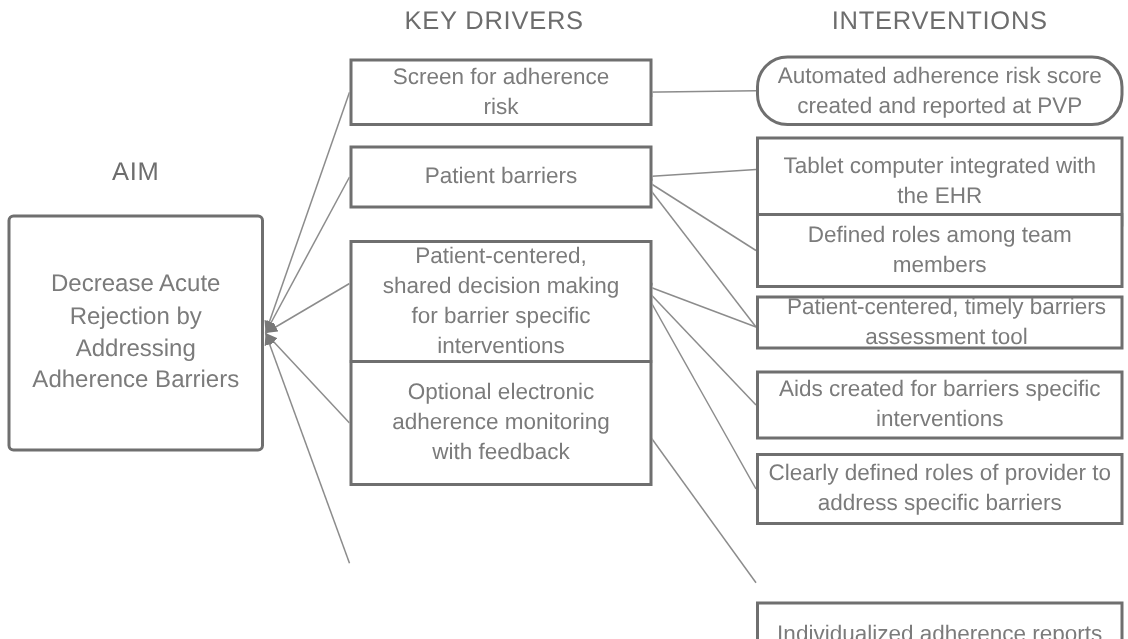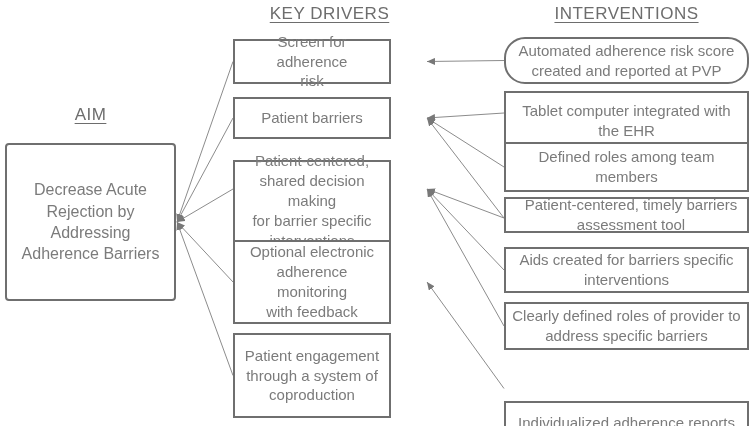--- a/index.html
+++ b/index.html
@@ -3,30 +3,30 @@
 <meta charset="utf-8">
 <style>
   html,body{margin:0;padding:0;background:#ffffff;}
   #diagram{
     position:relative;width:752px;height:426px;background:#ffffff;
     font-family:"Liberation Sans","DejaVu Sans",sans-serif;overflow:hidden;
   }
   #lines{position:absolute;left:0;top:0;width:752px;height:426px;pointer-events:none;}
   .col-header{
     position:absolute;text-align:center;color:#6d6d6d;font-size:17px;
-    letter-spacing:.5px;text-decoration:underline;
+    letter-spacing:.5px;
     text-underline-offset:3px;white-space:nowrap;
   }
   .box{
     position:absolute;box-sizing:border-box;background:#ffffff;
     border:2px solid #6f6f6f;color:#7b7b7b;font-size:15px;line-height:1.33;
     display:flex;align-items:center;justify-content:center;text-align:center;
     white-space:pre-line;
   }
-  .driver{left:233px;width:158px;padding:16px 8px;}
+  .driver{left:233px;width:202px;padding:16px 8px;}
   .intervention{left:504px;width:245px;padding:0 4px;}
   #aim-box{
     left:5px;top:143px;width:171px;height:158px;border-radius:4px;
     font-size:16px;padding:0 8px;
   }
 </style>
 </head>
 <body>
 
 <div id="diagram">
@@ -68,23 +68,20 @@
   <div class="box driver" style="top:39px;height:45px;">Screen for adherence
 risk</div>
   <div class="box driver" style="top:97px;height:42px;">Patient barriers</div>
   <div class="box driver" style="top:148px;height:82px;margin-top:12px;">Patient-centered,
 shared decision making
 for barrier specific
 interventions</div>
   <div class="box driver" style="top:240px;height:84px;">Optional electronic
 adherence monitoring
 with feedback</div>
-  <div class="box driver" style="top:333px;height:85px;">Patient engagement
-through a system of
-coproduction</div>
 
   <div class="box intervention" style="top:37px;height:47px;border-radius:21px;">Automated adherence risk score
 created and reported at PVP</div>
   <div class="box intervention" style="top:91px;height:60px;">Tablet computer integrated with
 the EHR</div>
   <div class="box intervention" style="top:142px;height:50px;">Defined roles among team
 members</div>
   <div class="box intervention" style="top:197px;height:36px;padding-left:13px;">Patient-centered, timely barriers
 assessment tool</div>
   <div class="box intervention" style="top:247px;height:46px;">Aids created for barriers specific

